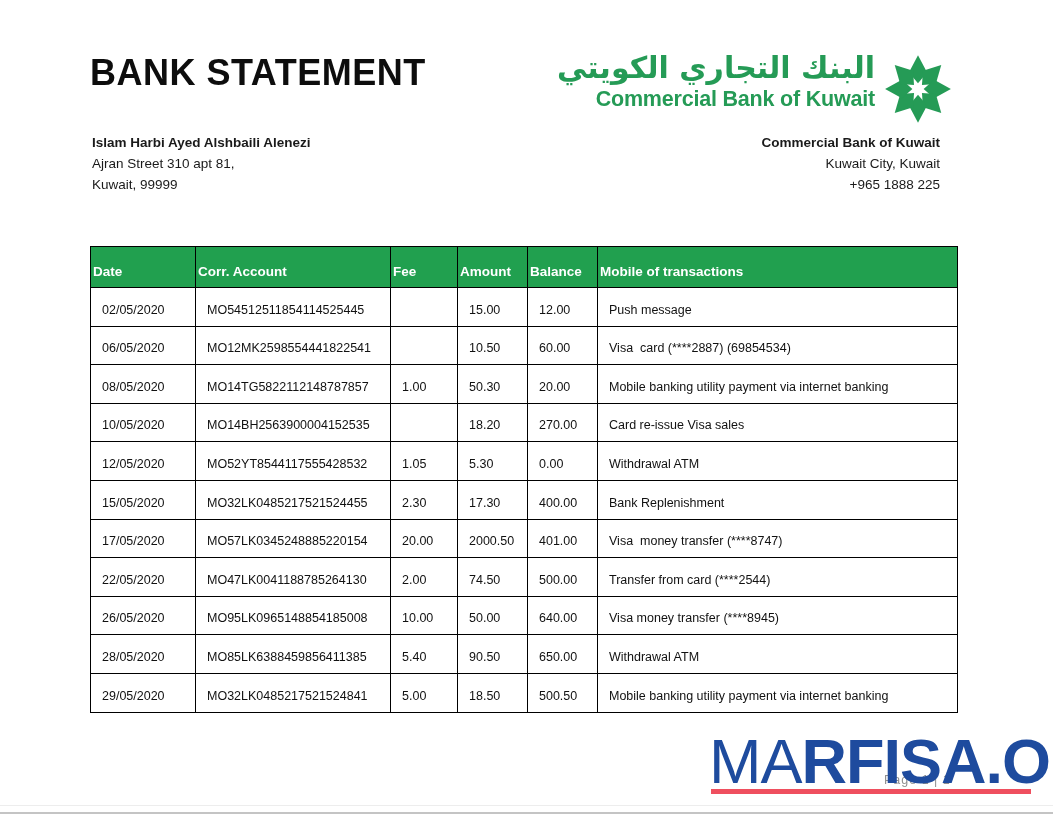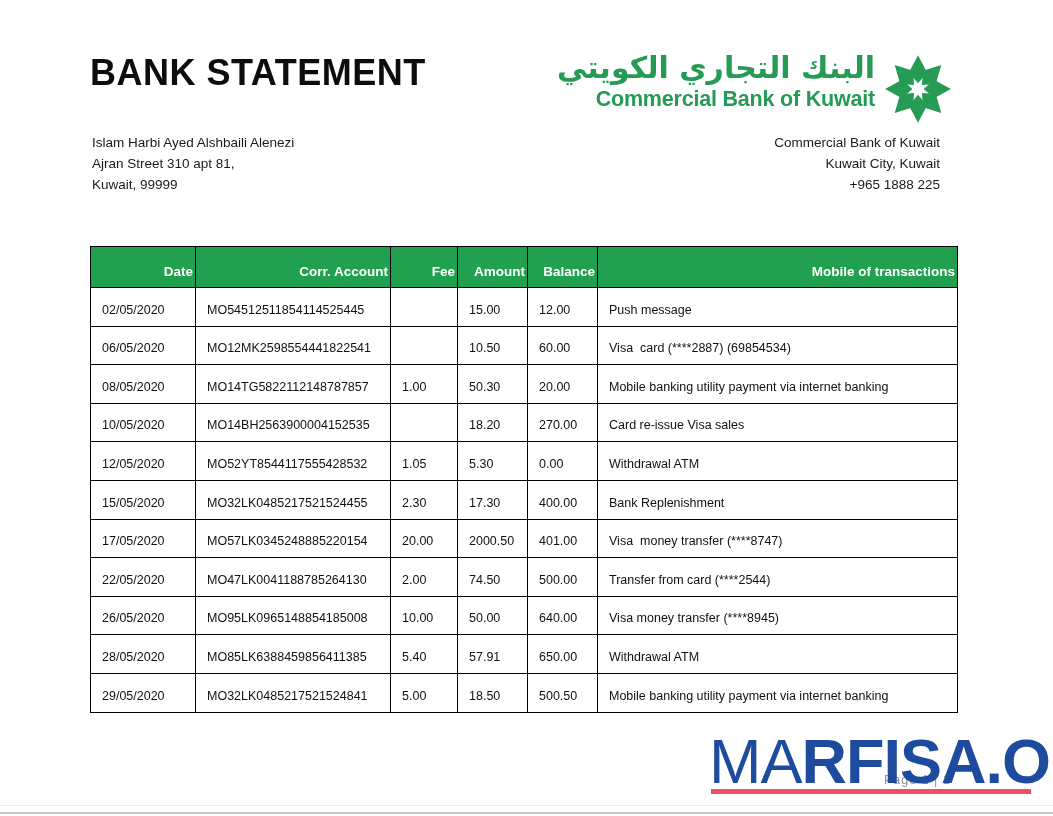--- a/index.html
+++ b/index.html
@@ -64,42 +64,42 @@
     line-height: 21px;
   }
   .bank-block {
     position: absolute;
     right: 113px;
     top: 132px;
     font-size: 13.5px;
     line-height: 21px;
     text-align: right;
   }
-  .bold { font-weight: 400; }
+  .bold { font-weight: 700; }
 
   
   table.tx {
     position: absolute;
     left: 90px;
     top: 246px;
     width: 867px;
     border-collapse: collapse;
     table-layout: fixed;
   }
   table.tx th, table.tx td {
     border: 1.5px solid #000;
     box-sizing: border-box;
     overflow: hidden;
   }
   table.tx th {
     background: var(--header-green);
     color: #ffffff;
     font-size: 13.5px;
     font-weight: 700;
-    text-align: right;
+    text-align: left;
     vertical-align: bottom;
     height: 41px;
     padding: 0 2px 8px 2px;
   }
   table.tx td {
     height: 38.6px;
     font-size: 12.5px;
     color: #111;
     vertical-align: bottom;
     text-align: left;
@@ -283,21 +283,21 @@
           <td>MO95LK0965148854185008</td>
           <td>10.00</td>
           <td>50.00</td>
           <td>640.00</td>
           <td>Visa money transfer (****8945)</td>
         </tr>
         <tr>
           <td>28/05/2020</td>
           <td>MO85LK6388459856411385</td>
           <td>5.40</td>
-          <td>57.91</td>
+          <td>90.50</td>
           <td>650.00</td>
           <td>Withdrawal ATM</td>
         </tr>
         <tr>
           <td>29/05/2020</td>
           <td>MO32LK0485217521524841</td>
           <td>5.00</td>
           <td>18.50</td>
           <td>500.50</td>
           <td>Mobile banking utility payment via internet banking</td>

